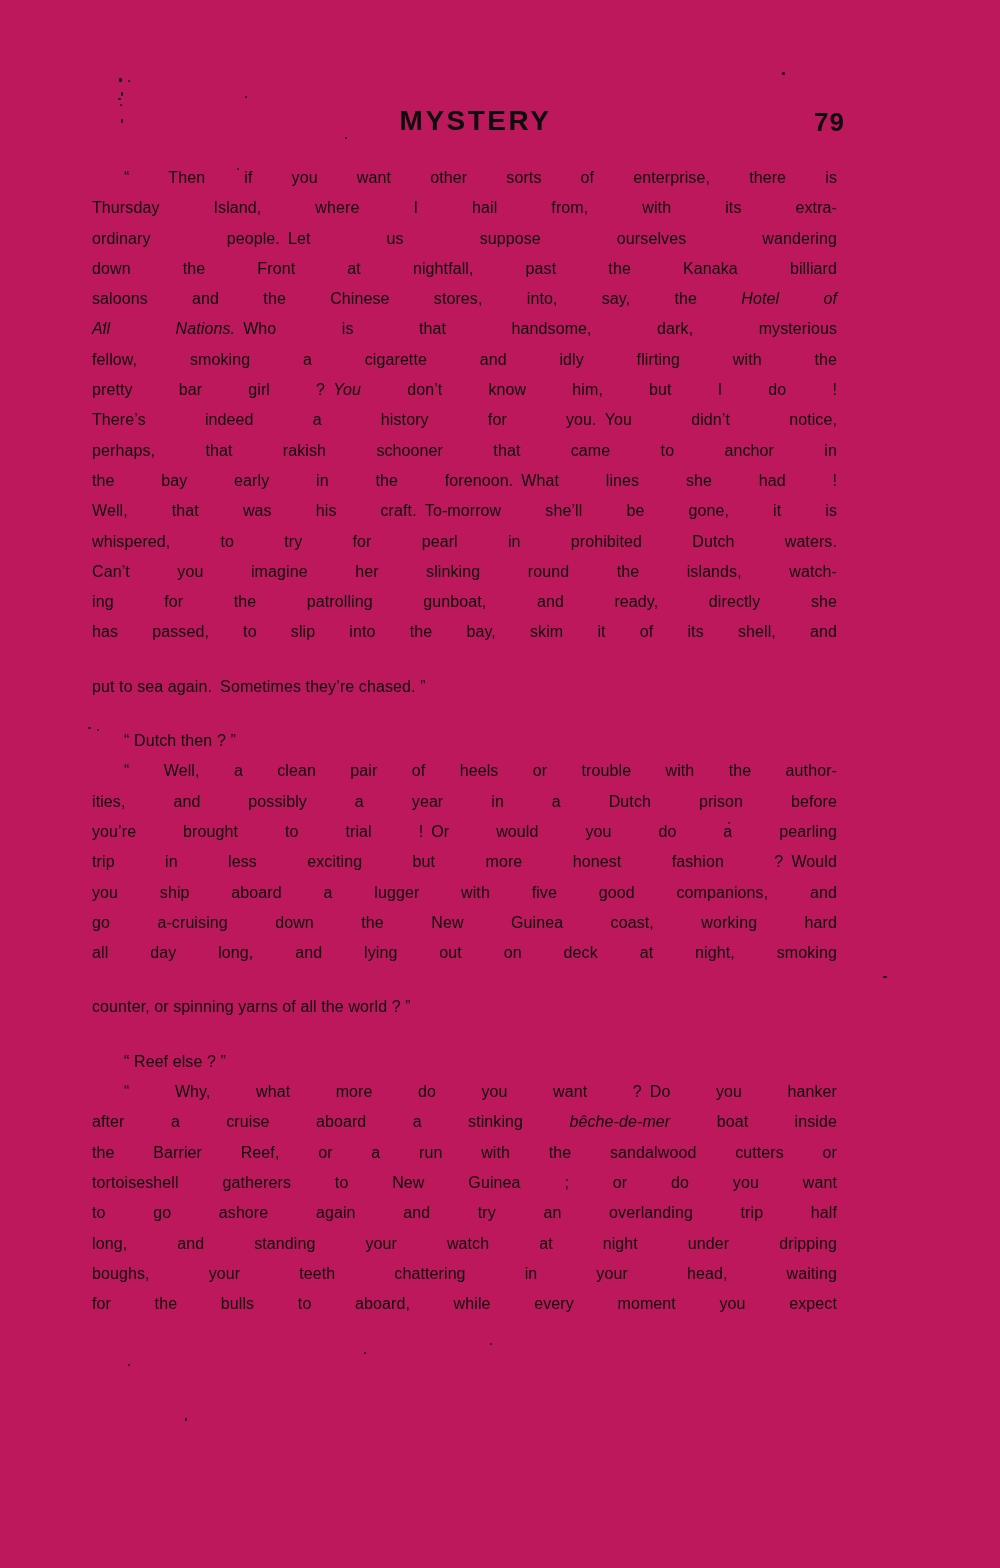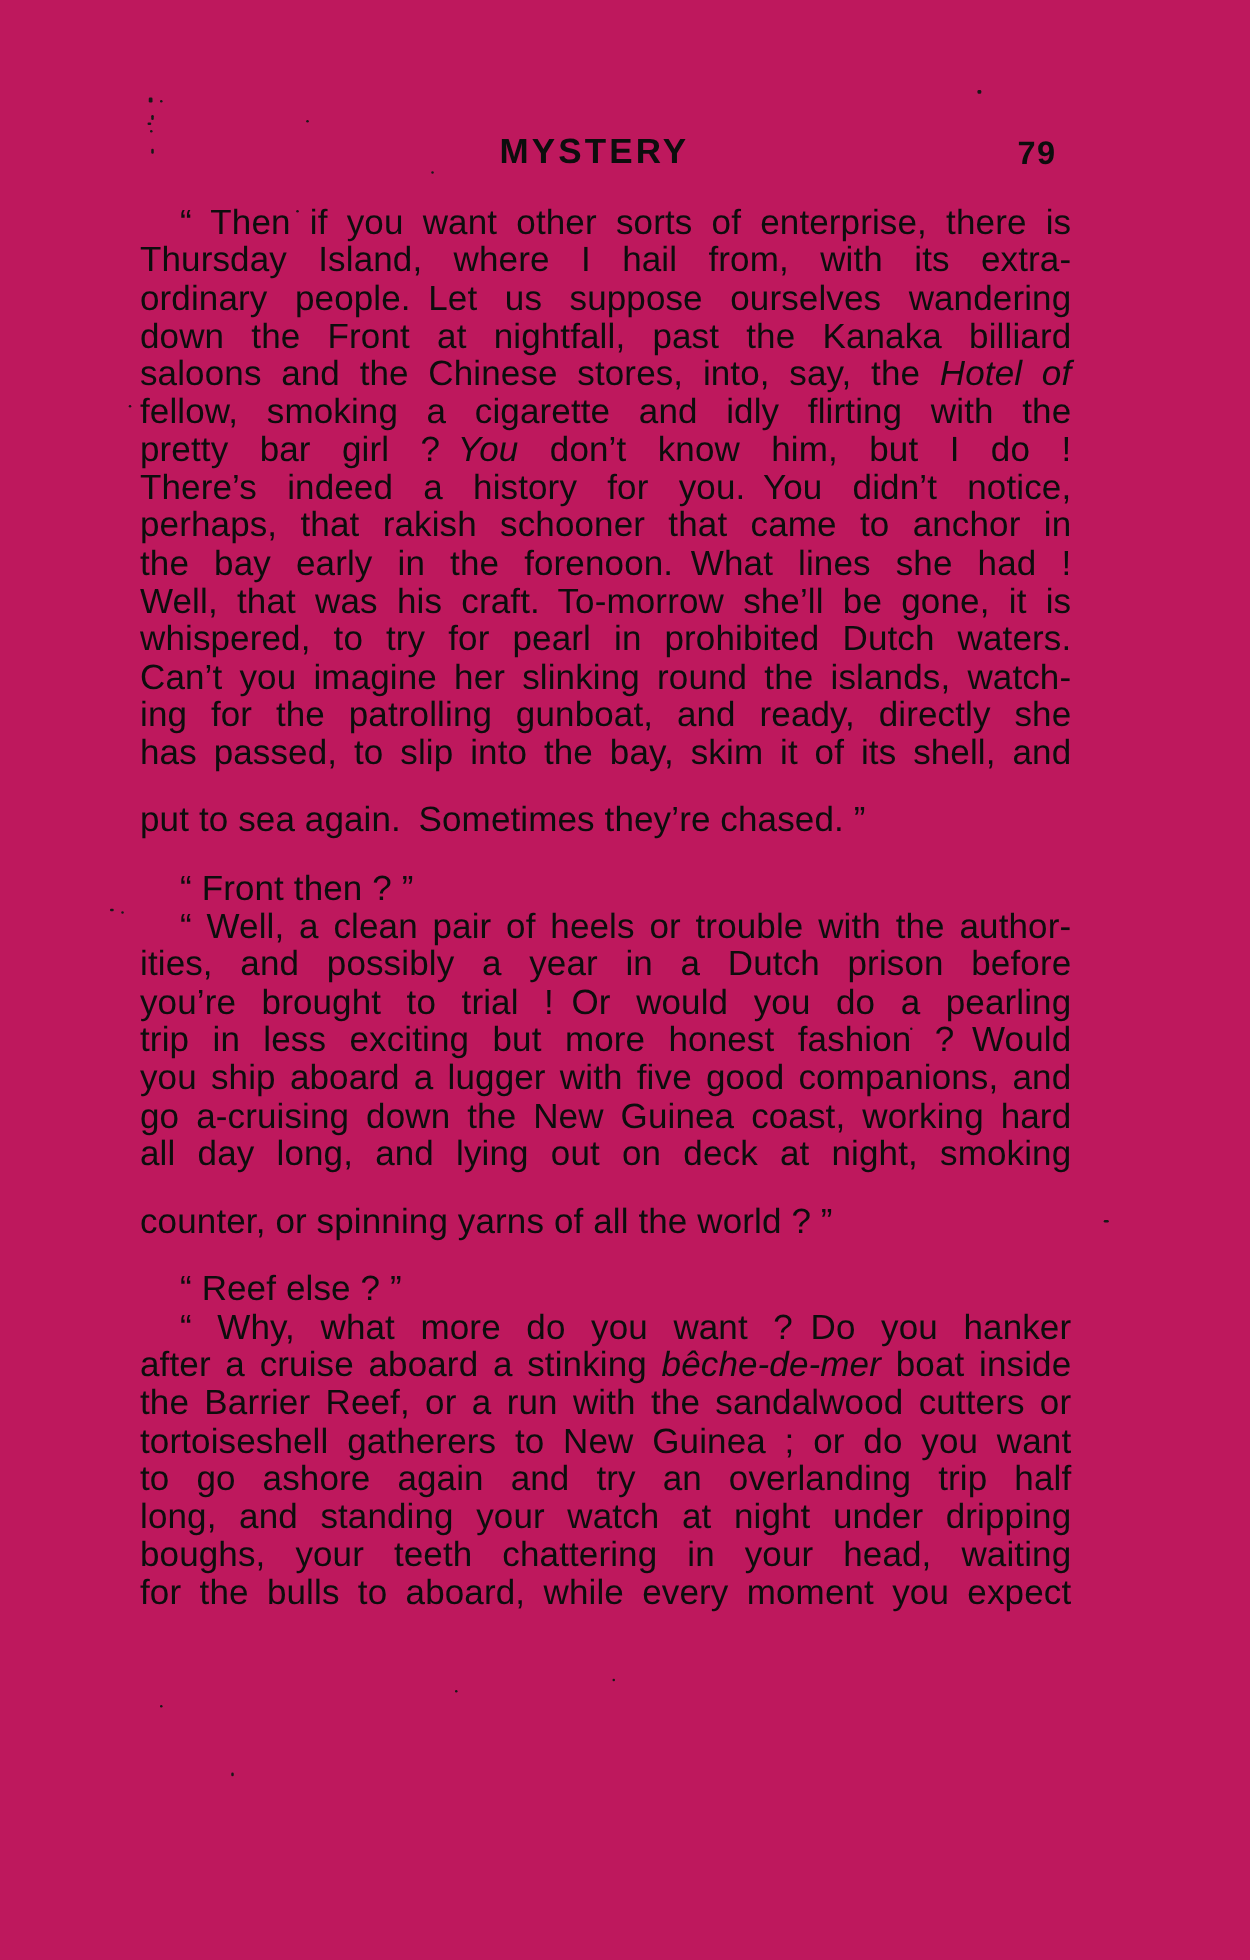--- a/index.html
+++ b/index.html
@@ -33,24 +33,24 @@
     position: absolute;
     right: 3px;
     top: 3px;
     font-size: 26px;
     font-weight: 600;
     letter-spacing: 1px;
     line-height: 1;
   }
   .body-text {
     position: absolute;
-    left: 112px;
+    left: 92px;
     top: 163px;
     width: 745px;
-    font-size: 28px;
+    font-size: 16px;
     line-height: 30.3px;
     letter-spacing: 0.1px;
   }
   .para { margin: 0; }
   .line {
     text-align: justify;
     text-align-last: justify;
   }
   .line.last { text-align-last: left; margin-top: 24px; }
   .line.first { text-indent: 32px; }
@@ -71,34 +71,35 @@
     <div class="page-num">79</div>
   </div>
 
   <div class="body-text">
       <div class="para">
         <div class="line first"><span>“ Then if you want other sorts of enterprise, there is</span></div>
         <div class="line"><span>Thursday Island, where I hail from, with its extra-</span></div>
         <div class="line"><span>ordinary people. Let us suppose ourselves wandering</span></div>
         <div class="line"><span>down the Front at nightfall, past the Kanaka billiard</span></div>
         <div class="line"><span>saloons and the Chinese stores, into, say, the </span><i>Hotel of</i></div>
+        <div class="line"><i>All Nations.</i><span> Who is that handsome, dark, mysterious</span></div>
         <div class="line"><span>fellow, smoking a cigarette and idly flirting with the</span></div>
         <div class="line"><span>pretty bar girl ? </span><i>You</i><span> don’t know him, but I do !</span></div>
         <div class="line"><span>There’s indeed a history for you. You didn’t notice,</span></div>
         <div class="line"><span>perhaps, that rakish schooner that came to anchor in</span></div>
         <div class="line"><span>the bay early in the forenoon. What lines she had !</span></div>
         <div class="line"><span>Well, that was his craft. To-morrow she’ll be gone, it is</span></div>
         <div class="line"><span>whispered, to try for pearl in prohibited Dutch waters.</span></div>
         <div class="line"><span>Can’t you imagine her slinking round the islands, watch-</span></div>
         <div class="line"><span>ing for the patrolling gunboat, and ready, directly she</span></div>
         <div class="line"><span>has passed, to slip into the bay, skim it of its shell, and</span></div>
         <div class="line last"><span>put to sea again. Sometimes they’re chased. ”</span></div>
       </div>
       <div class="para">
-        <div class="line first last"><span>“ Front then ? ”</span></div>
+        <div class="line first last"><span>“ Dutch then ? ”</span></div>
       </div>
       <div class="para">
         <div class="line first"><span>“ Well, a clean pair of heels or trouble with the author-</span></div>
         <div class="line"><span>ities, and possibly a year in a Dutch prison before</span></div>
         <div class="line"><span>you’re brought to trial ! Or would you do a pearling</span></div>
         <div class="line"><span>trip in less exciting but more honest fashion ? Would</span></div>
         <div class="line"><span>you ship aboard a lugger with five good companions, and</span></div>
         <div class="line"><span>go a-cruising down the New Guinea coast, working hard</span></div>
         <div class="line"><span>all day long, and lying out on deck at night, smoking</span></div>
         <div class="line last"><span>counter, or spinning yarns of all the world ? ”</span></div>

